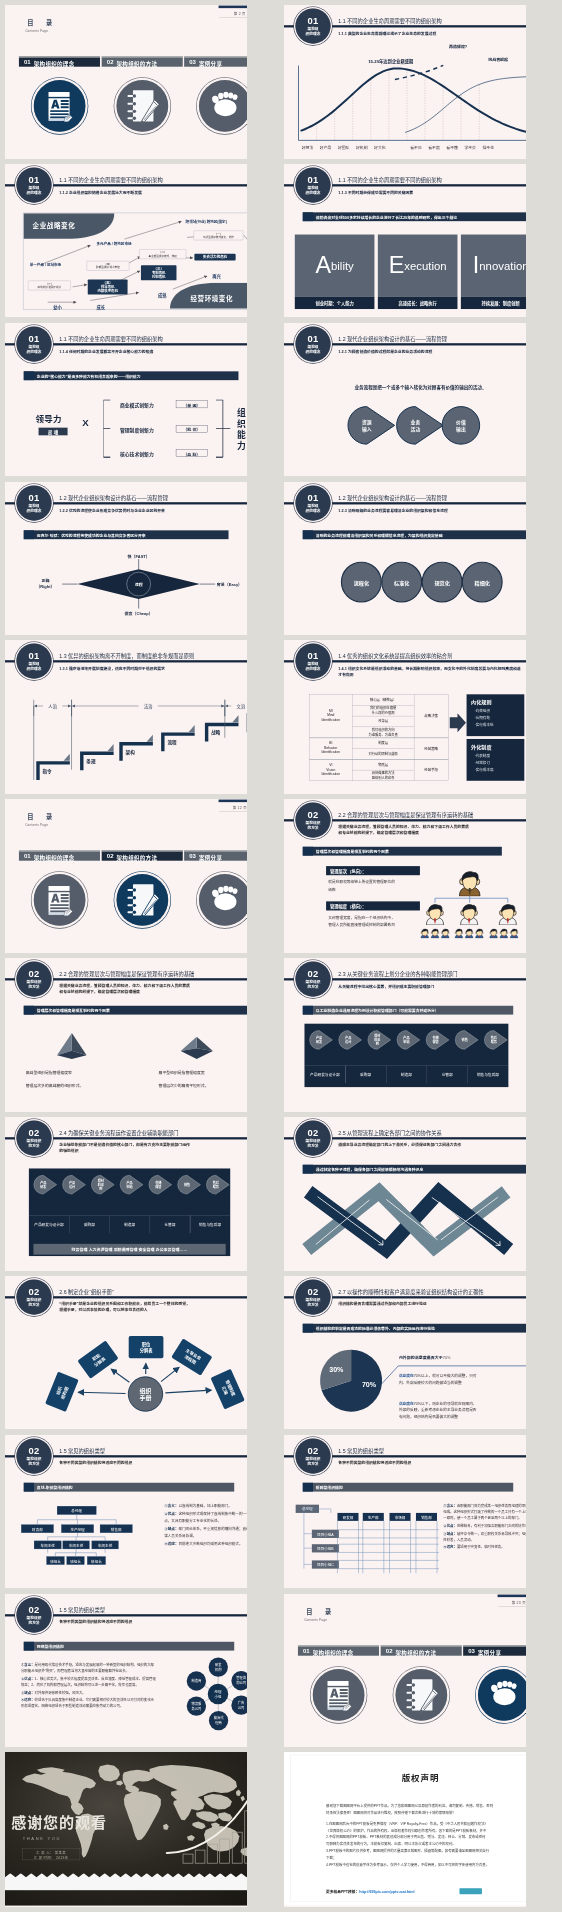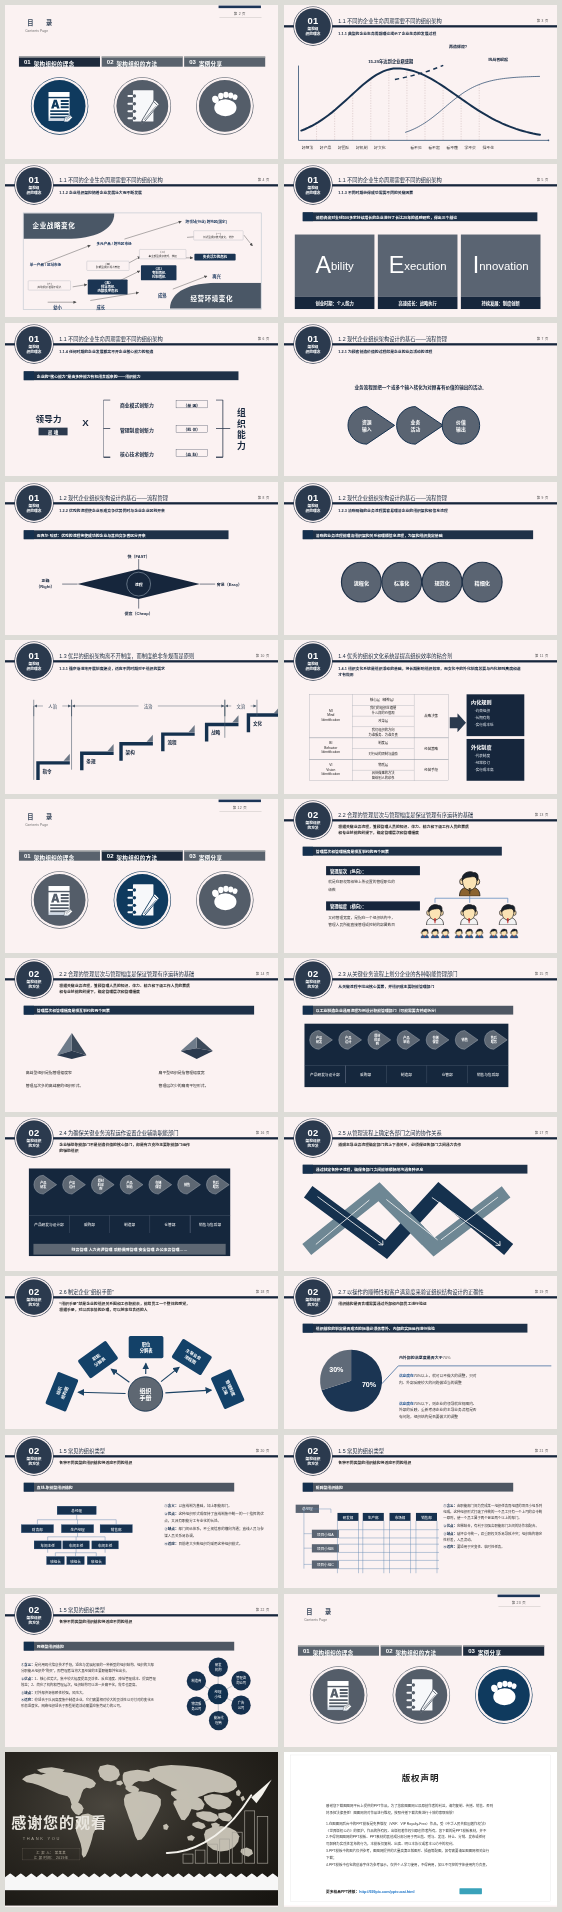--- a/index.html
+++ b/index.html
@@ -1,19 +1,19 @@
 <!DOCTYPE html>
 <html><head>
 <meta charset="utf-8">
 <style>
   html,body{margin:0;padding:0;background:#dddcd7;}
   body{width:562px;height:1912px;position:relative;
        font-family:"Liberation Sans","Noto Sans CJK SC",sans-serif;overflow:hidden;}
   #grid{position:absolute;left:0;top:0;width:562px;height:1912px;}
-  .slide{position:absolute;width:273px;height:153.6px;background:#fbf2f2;overflow:hidden;}
+  .slide{position:absolute;width:242px;height:153.6px;background:#fbf2f2;overflow:hidden;}
   .sw{position:absolute;left:0;top:0;width:960px;height:540px;transform:scale(0.284375);
       transform-origin:0 0;background:#fbf2f2;}
   .lbl{position:absolute;white-space:nowrap;}
 </style>
 </head>
 <body>
 
 <div id="grid">
     <div class="slide" style="left:5px;top:5px;">
       <div class="sw">

